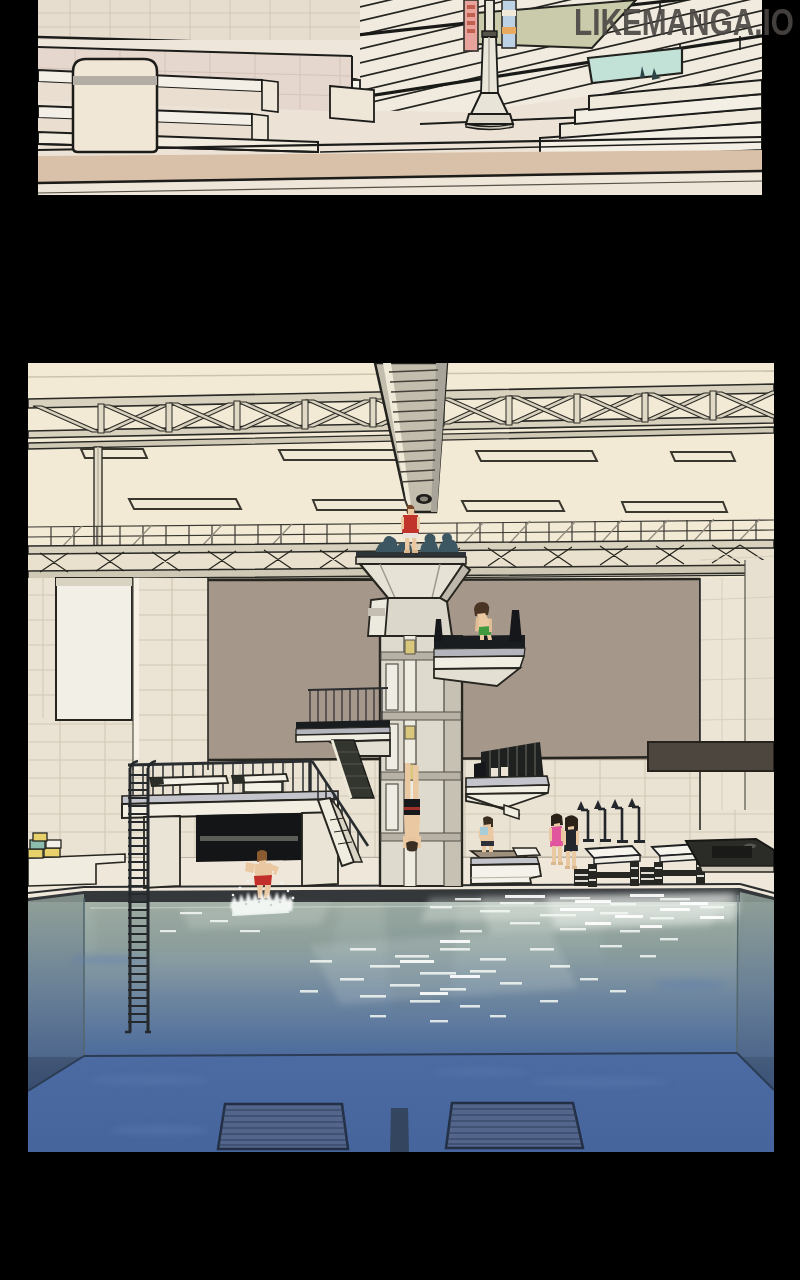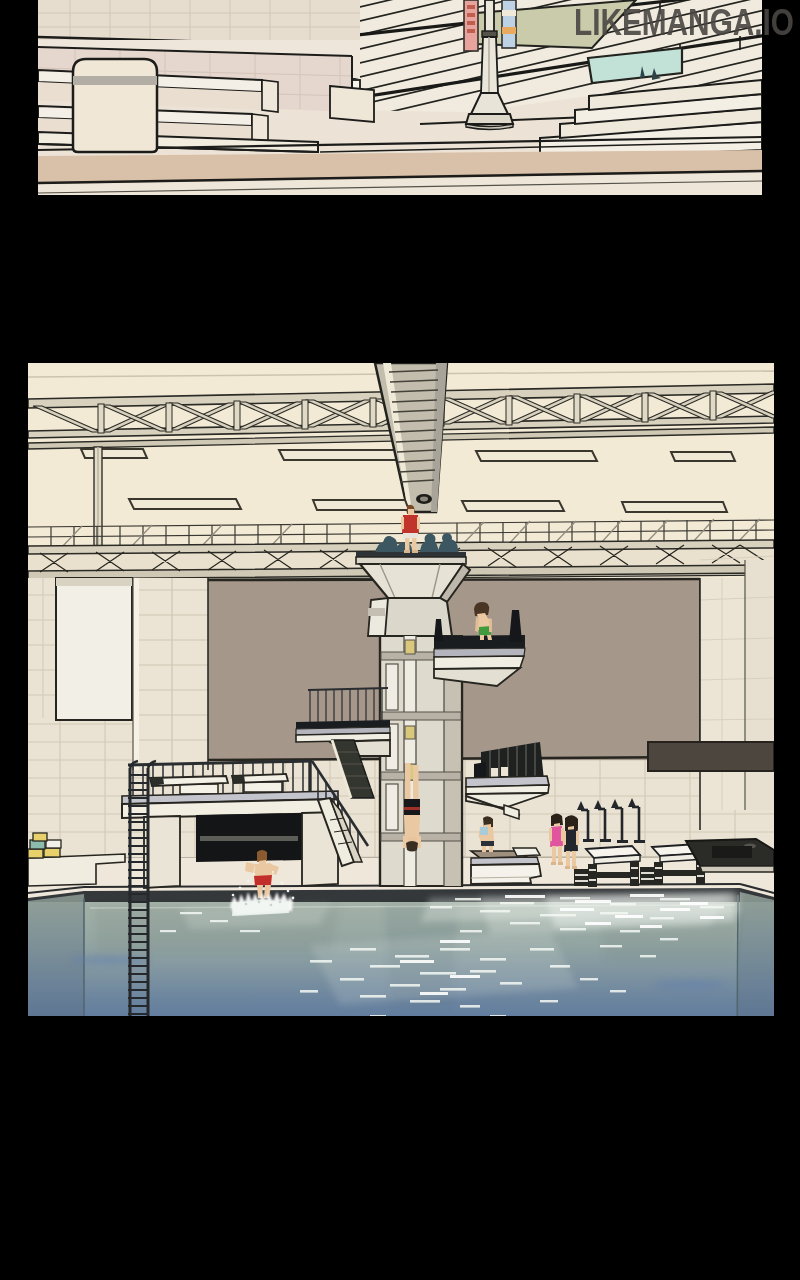--- a/index.html
+++ b/index.html
@@ -1,16 +1,16 @@
 <!DOCTYPE html>
 <html><head>
 <meta charset="utf-8">
 <style>
   html,body{margin:0;padding:0;background:#000;}
-  .page{position:relative;width:800px;height:1016px;background:#ec4899;overflow:hidden;font-family:"Liberation Sans",sans-serif;}
+  .page{position:relative;width:800px;height:1152px;background:#ec4899;overflow:hidden;font-family:"Liberation Sans",sans-serif;}
   svg{position:absolute;top:0;left:0;}
 </style>
 </head>
 <body>
 <div class="page">
 <svg width="800" height="1280" viewBox="0 0 800 1280">
 <defs>
   <filter id="soft" x="-20%" y="-20%" width="140%" height="140%">
           <feGaussianBlur stdDeviation="3"></feGaussianBlur>
         </filter>

